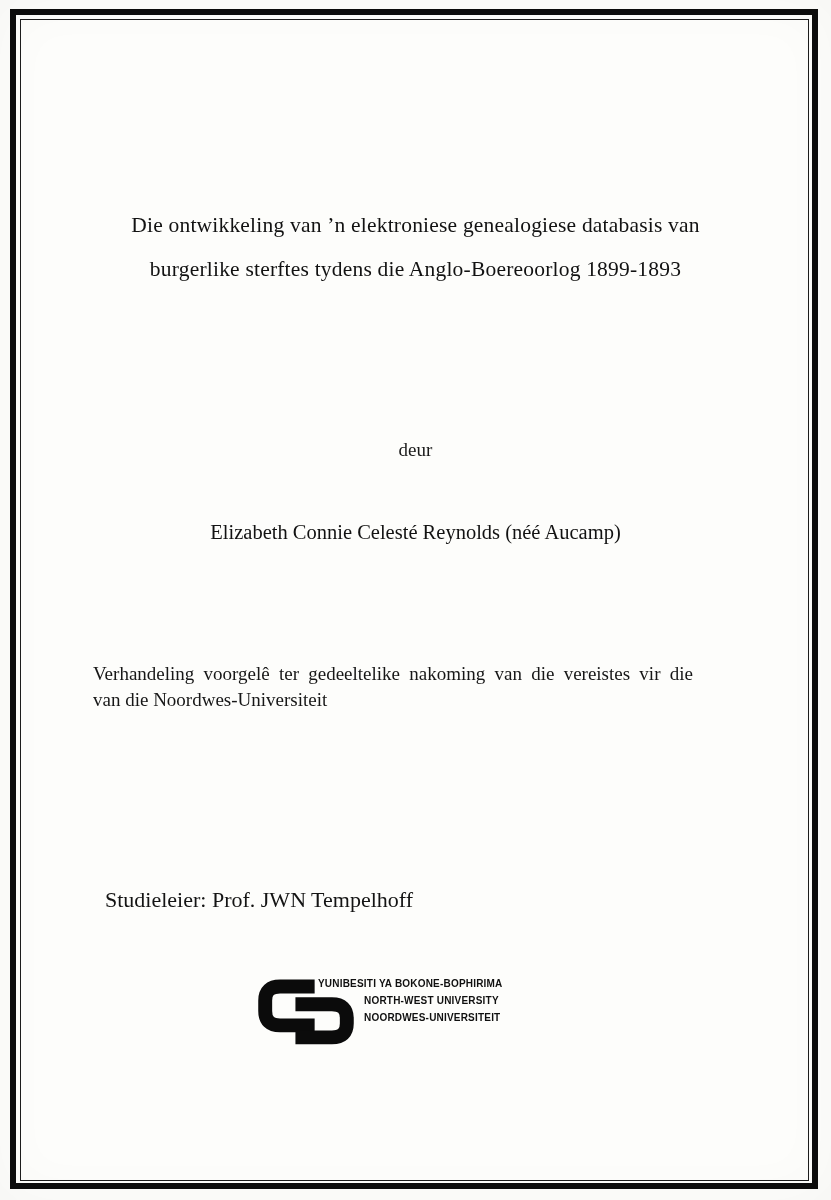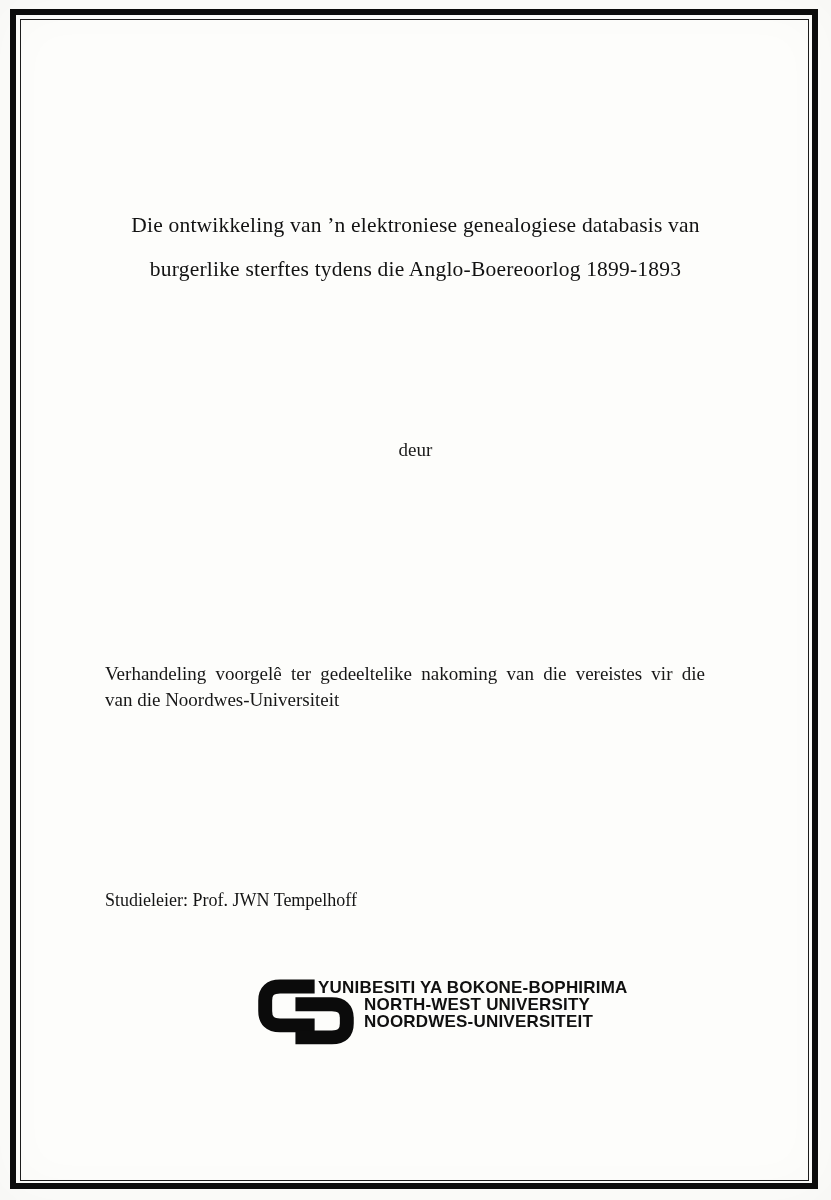--- a/index.html
+++ b/index.html
@@ -54,38 +54,38 @@
   .author {
     position: absolute;
     top: 521px;
     left: 0; right: 0;
     text-align: center;
     font-size: 20.5px;
     color: #121212;
   }
   .statement {
     position: absolute;
-    left: 105px;
+    left: 93px;
     top: 661px;
     width: 634px;
     font-size: 19px;
     line-height: 26px;
     color: #171717;
   }
   .statement .justified {
     word-spacing: 4.5px;
   }
   .statement .italic {
     font-style: italic;
   }
   .supervisor-block {
     position: absolute;
     left: 105px;
     top: 887px;
-    font-size: 18px;
+    font-size: 22px;
     line-height: 26.5px;
     color: #141414;
   }
   .logo {
     position: absolute;
     left: 258px;
     top: 974px;
     width: 330px;
     height: 78px;
   }
@@ -93,21 +93,21 @@
     position: absolute;
     left: 0;
     top: 3px;
     width: 96px;
     height: 68px;
   }
   .logo-text-line {
     position: absolute;
     font-family: "Liberation Sans", "DejaVu Sans", sans-serif;
     font-weight: 700;
-    font-size: 17px;
+    font-size: 10px;
     letter-spacing: 0.2px;
     white-space: nowrap;
     color: #101010;
   }
   .logo-line-1 { left: 60px;  top: 4px;  }
   .logo-line-2 { left: 106px; top: 21px; }
   .logo-line-3 { left: 106px; top: 38px; }
 </style>
 </head>
 <body>
@@ -117,20 +117,21 @@
   <div class="frame-outer"></div>
   <div class="frame-inner"></div>
 
   <div class="title-block">
     <div class="title-line">Die ontwikkeling van ’n elektroniese genealogiese databasis van</div>
     <div class="title-line">burgerlike sterftes tydens die Anglo-Boereoorlog 1899-1893</div>
   </div>
 
   <div class="byline">deur</div>
 
+  <div class="author">Elizabeth Connie Celesté Reynolds (néé Aucamp)</div>
 
   <div class="statement">
     <div class="justified">Verhandeling voorgelê ter gedeeltelike nakoming van die vereistes vir die</div>
     <div>van die Noordwes-Universiteit</div>
   </div>
 
   <div class="supervisor-block">
     <div>Studieleier: Prof. JWN Tempelhoff</div>
   </div>
 

